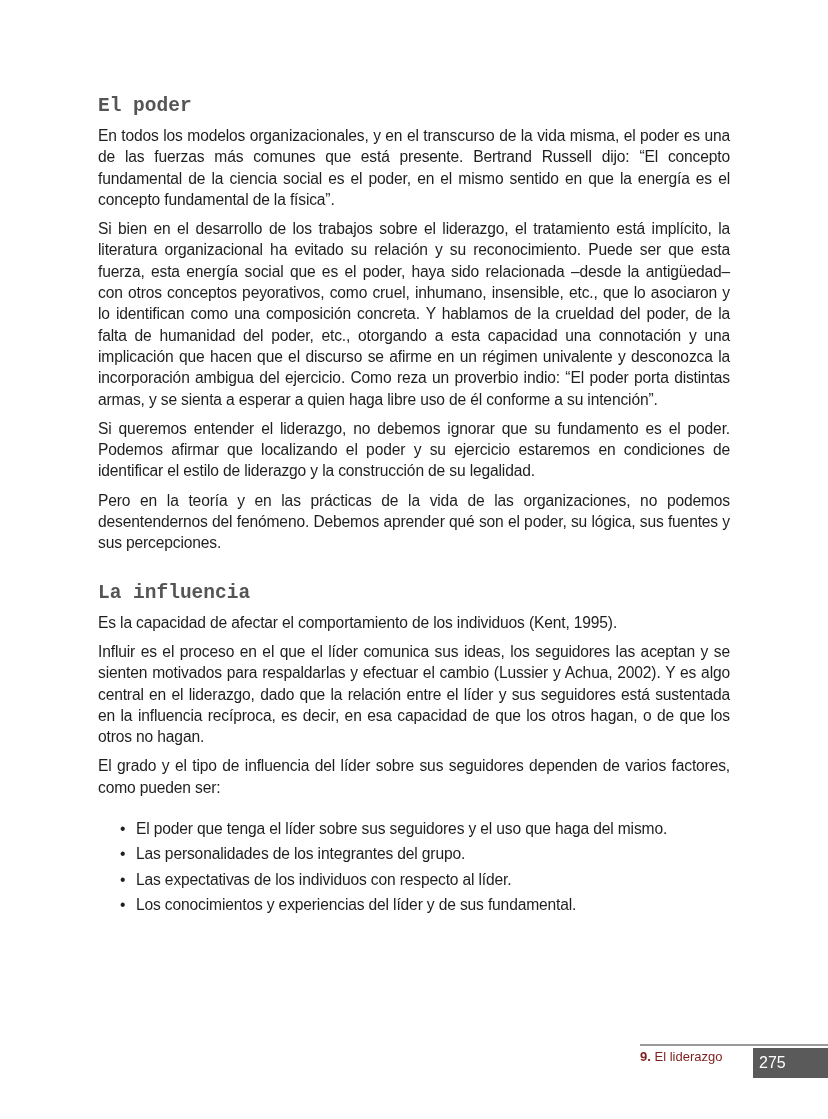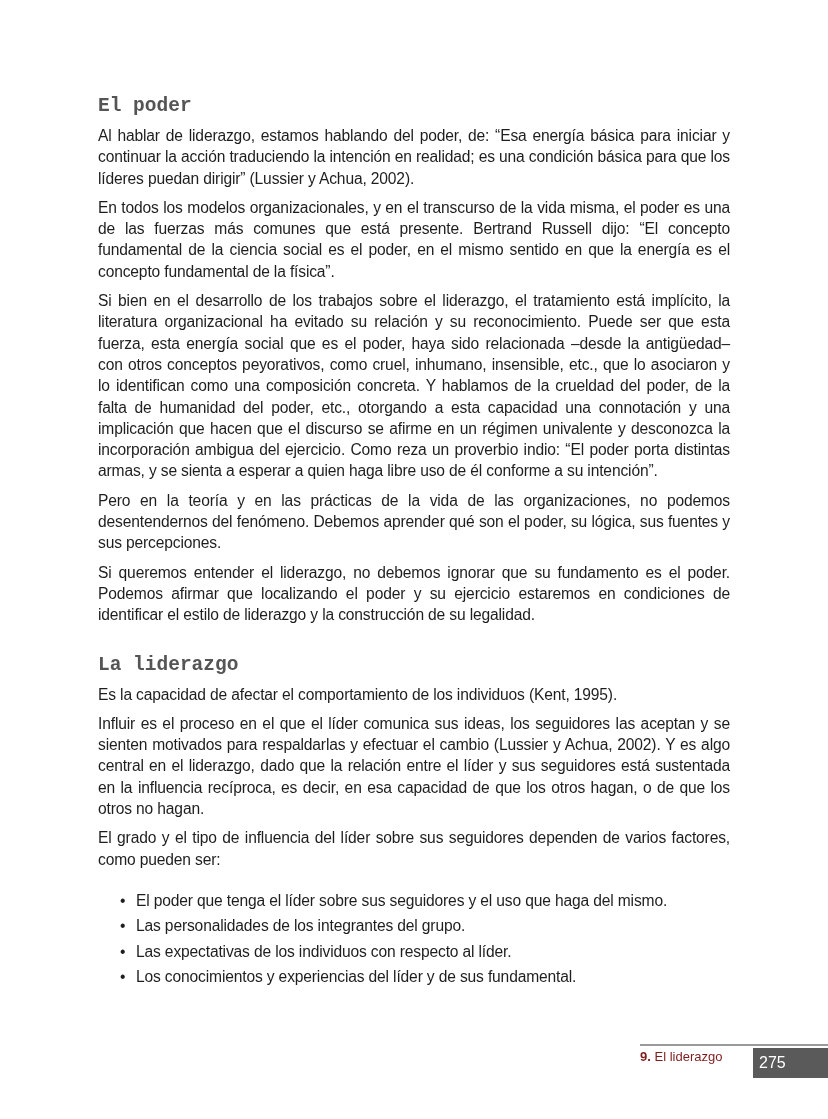--- a/index.html
+++ b/index.html
@@ -89,27 +89,26 @@
       padding-left: 6px;
       box-sizing: border-box;
     }
   </style>
 </head>
 <body>
 
 <div class="page">
 
   <h2>El poder</h2>
-  <p>Al hablar de liderazgo, estamos hablando del poder, de: “Esa energía básica para ini­ciar y continuar la acción traduciendo la intención en realidad; es una condición básica para que los líderes puedan dirigir” (Lussier y Achua, 2002).</p>
   <p>En todos los modelos organizacionales, y en el transcurso de la vida misma, el po­der es una de las fuerzas más comunes que está presente. Bertrand Russell dijo: “El concepto fundamental de la ciencia social es el poder, en el mismo sentido en que la energía es el concepto fundamental de la física”.</p>
   <p>Si bien en el desarrollo de los trabajos sobre el liderazgo, el tratamiento está implíci­to, la literatura organizacional ha evitado su relación y su reconocimiento. Puede ser que esta fuerza, esta energía social que es el poder, haya sido relacionada –desde la antigüedad– con otros conceptos peyorativos, como cruel, inhumano, insensible, etc., que lo asociaron y lo identifican como una composición concreta. Y hablamos de la crueldad del poder, de la falta de humanidad del poder, etc., otorgando a esta capacidad una connotación y una implicación que hacen que el discurso se afirme en un régimen univalente y desconozca la incorporación ambigua del ejercicio. Co­mo reza un proverbio indio: “El poder porta distintas armas, y se sienta a esperar a quien haga libre uso de él conforme a su intención”.</p>
+  <p>Si queremos entender el liderazgo, no debemos ignorar que su fundamento es el poder. Podemos afirmar que localizando el poder y su ejercicio estaremos en condi­ciones de identificar el estilo de liderazgo y la construcción de su legalidad.</p>
   <p>Pero en la teoría y en las prácticas de la vida de las organizaciones, no podemos desentendernos del fenómeno. Debemos aprender qué son el poder, su lógica, sus fuentes y sus percepciones.</p>
-  <p>Si queremos entender el liderazgo, no debemos ignorar que su fundamento es el poder. Podemos afirmar que localizando el poder y su ejercicio estaremos en condi­ciones de identificar el estilo de liderazgo y la construcción de su legalidad.</p>
 
-  <h2 class="second">La liderazgo</h2>
+  <h2 class="second">La influencia</h2>
   <p>Es la capacidad de afectar el comportamiento de los individuos (Kent, 1995).</p>
   <p>Influir es el proceso en el que el líder comunica sus ideas, los seguidores las acep­tan y se sienten motivados para respaldarlas y efectuar el cambio (Lussier y Achua, 2002). Y es algo central en el liderazgo, dado que la relación entre el líder y sus se­guidores está sustentada en la influencia recíproca, es decir, en esa capacidad de que los otros hagan, o de que los otros no hagan.</p>
   <p style="margin-bottom:20px;">El grado y el tipo de influencia del líder sobre sus seguidores dependen de varios factores, como pueden ser:</p>
 
   <ul>
     <li>
       <span class="bullet">•</span>
       <span>El poder que tenga el líder sobre sus seguidores y el uso que haga del mismo.</span>
     </li>
     <li>

